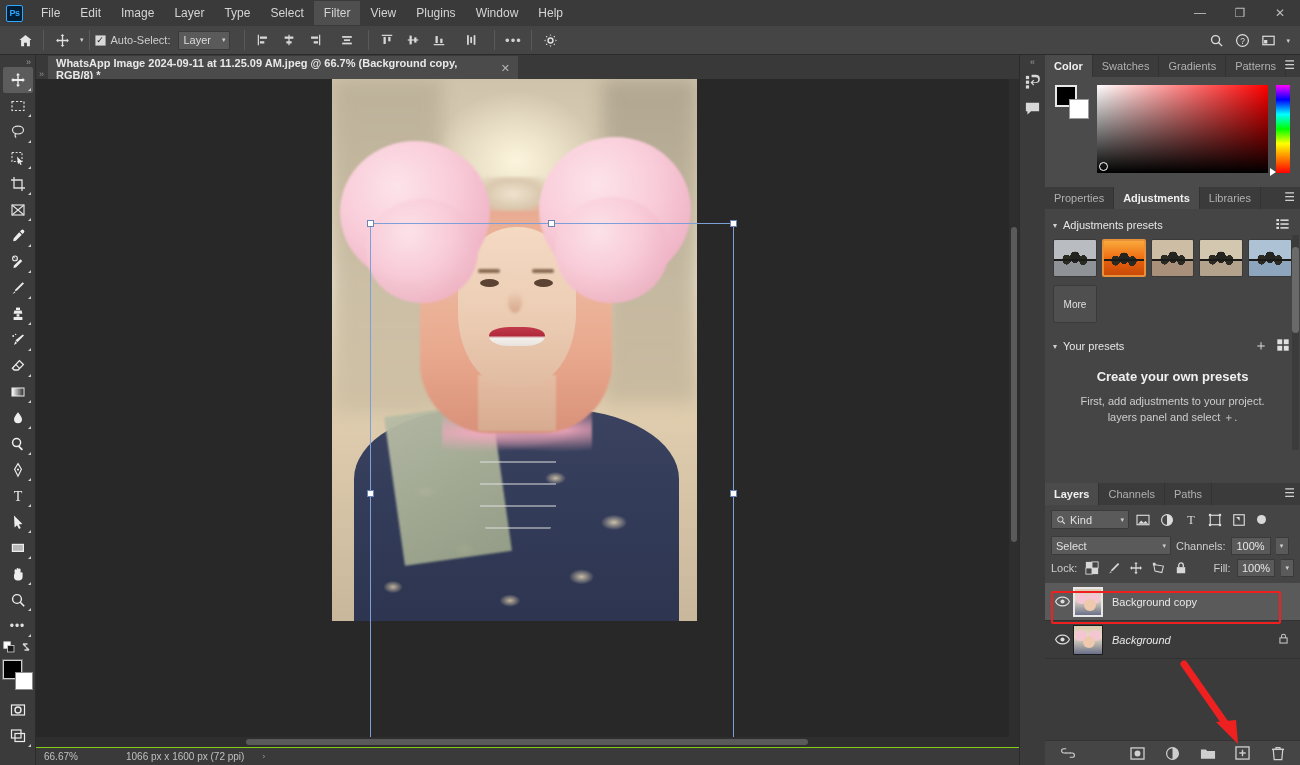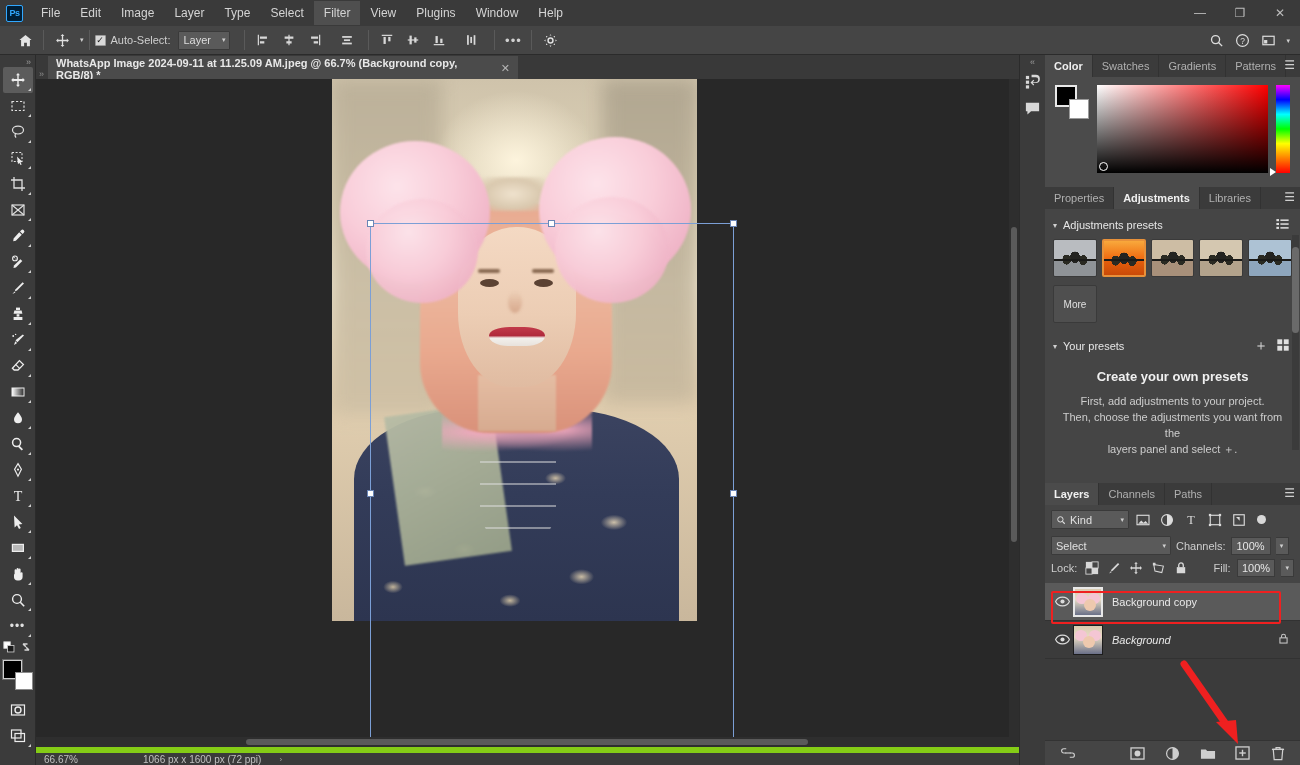--- a/index.html
+++ b/index.html
@@ -187,24 +187,24 @@
 
   
   .vscroll { position: absolute; right: 0; top: 0; bottom: 0; width: 10px; background: #2e2e2e; }
   .vthumb { position: absolute; left: 2px; top: 148px; width: 6px; height: 315px; background: #5a5a5a; border-radius: 3px; }
   .hscroll { position: absolute; left: 0; right: 10px; bottom: 0; height: 10px; background: #2e2e2e; }
   .hthumb { position: absolute; top: 2px; left: 210px; width: 562px; height: 6px; background: #5a5a5a; border-radius: 3px; }
 
   
   .statusbar {
     height: 18px; background: #3a3a3a; flex: 0 0 18px; display: flex; align-items: center;
-    font-size: 10px; color: #c0c0c0; padding-left: 8px; border-top: 6px solid #84cc16;
+    font-size: 10px; color: #c0c0c0; padding-left: 8px; border-top: 1px solid #84cc16;
   }
   .st-zoom { width: 62px; }
-  .st-dims { margin-left: 37px; }
+  .st-dims { margin-left: 20px; }
   .st-arrow { margin-left: 18px; font-size: 8px; color: #a0a0a0; }
 
   
   .iconrail {
     width: 26px; background: #3b3b3b; flex: 0 0 26px; border-left: 1px solid #2b2b2b;
     display: flex; flex-direction: column; align-items: center; padding-top: 2px;
   }
   .rail-collapse { font-size: 9px; color: #9a9a9a; height: 12px; }
   .rail-btn { width: 24px; height: 26px; display: flex; align-items: center; justify-content: center; color: #d8d8d8; }
 
@@ -819,21 +819,20 @@
                     <rect x="8.9" y="1.5" width="5.6" height="5.6" fill="#e0e0e0"></rect>
                     <rect x="1.5" y="8.9" width="5.6" height="5.6" fill="#e0e0e0"></rect>
                     <rect x="8.9" y="8.9" width="5.6" height="5.6" fill="#e0e0e0"></rect>
                   </svg>
               </span>
             </span>
           </div>
           <div class="yp-body">
             <div class="yp-title">Create your own presets</div>
             <div class="yp-line">First, add adjustments to your project.</div>
-            <div class="yp-line">Then, choose the adjustments you want from the</div>
             <div class="yp-line">layers panel and select  ＋.</div>
           </div>
         </div>
 
         <div class="adj-up">▲</div>
         <div class="adj-scroll">
             <div class="adj-thumb"></div>
           </div>
       </div>
 

